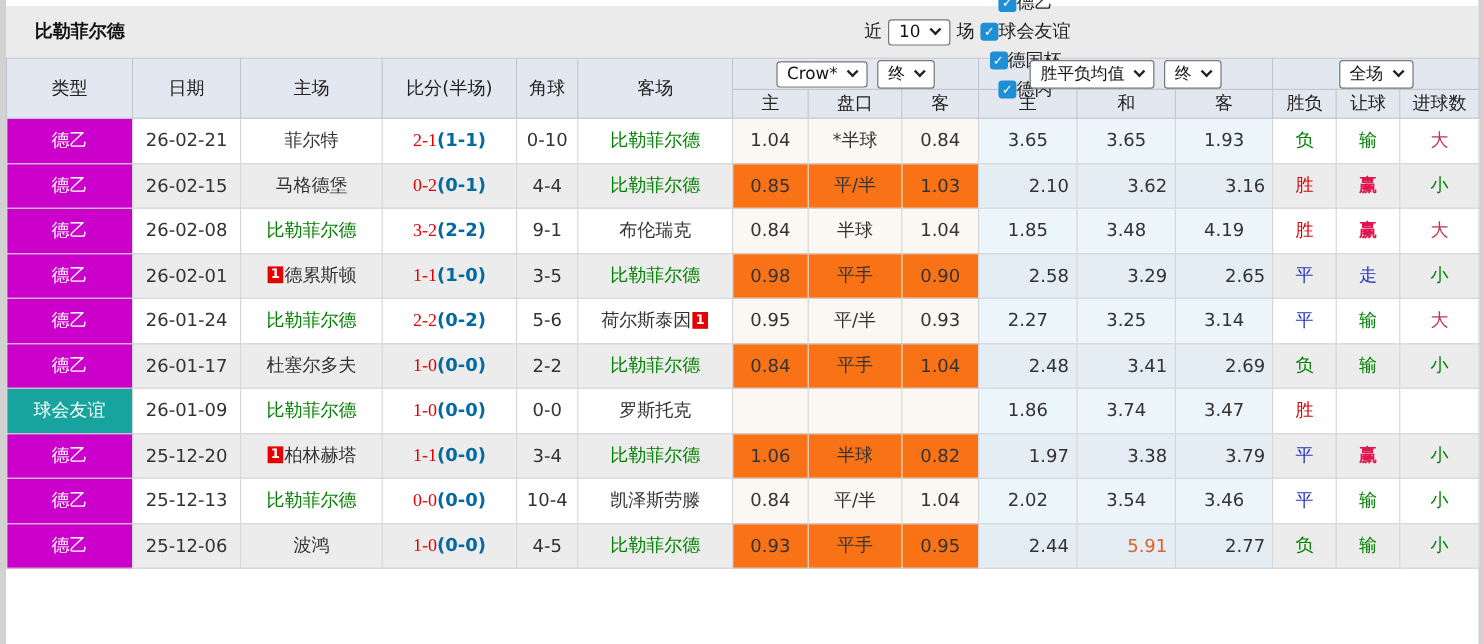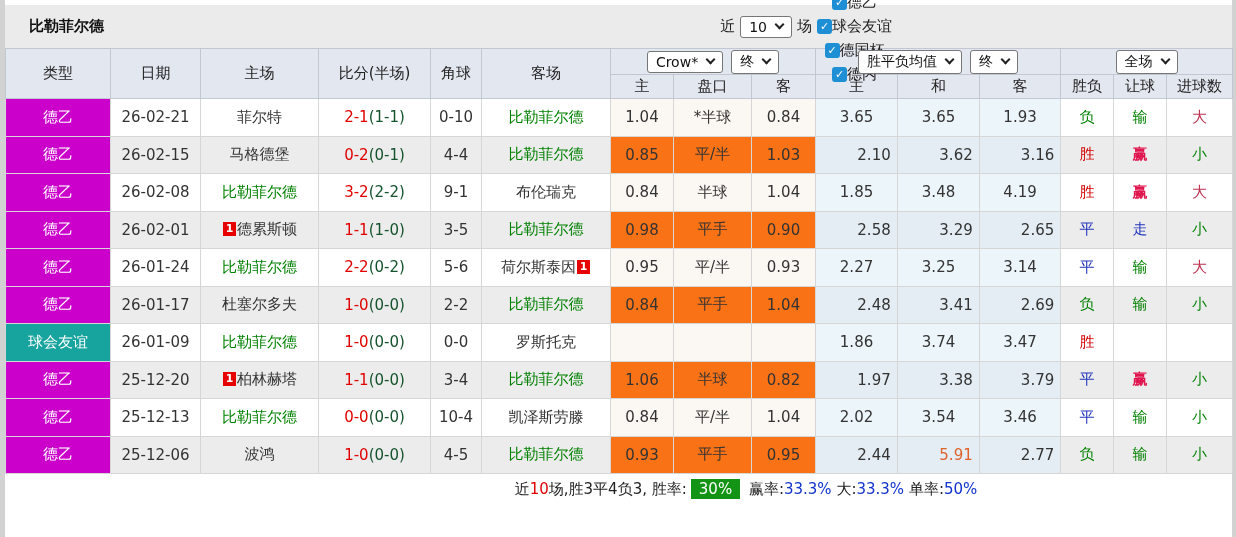--- a/index.html
+++ b/index.html
@@ -33,22 +33,22 @@
   tr.sub-row th { height:24px; }
   .grp { display:flex; align-items:center; justify-content:center; gap:8px; }
   tbody td { border:1px solid #d6d6d6; text-align:center; height:37.5px; font-size:15px; color:#333; vertical-align:middle; }
   tr.odd td { background:#fff; }
   tr.even td { background:#ececec; }
   tr.odd td.c-odd { background:#fbf8f3; }
   tr.even td.c-odd { background:#f97316; }
   tr.odd td.c-mean { background:#ecf5fa; }
   tr.even td.c-mean { background:#e3edf3;padding-left:35px; }
   td.c-type { color:#fff; }
-  .s-main { color:#e00000; }
-  .s-half { color:#14532d; }
+  .s-main { color:#e00000;font-family:Liberation Serif, serif; }
+  .s-half { color:#0369a1;font-weight:bold; }
   .green { color:#008000; }
   .red { color:#d40000; }
   .blue { color:#2233bb; }
   .crimson { color:#e0164e; font-weight:bold; }
   .rose { color:#bf3350; }
   .orange { color:#e0622b; }
   .badge1 { display:inline-block; background:#e60000; color:#fff; font-size:11px; font-weight:bold; line-height:14px; width:13px; height:14px; text-align:center; vertical-align:2px; margin:0 1px; }
 
   
   .footer { height:30px; display:flex; align-items:center; justify-content:center; padding-left:255px; font-size:15px; color:#222; background:#fff; }
@@ -334,17 +334,14 @@
     <td class="c-mean">2.44</td>
     <td class="c-mean orange">5.91</td>
     <td class="c-mean">2.77</td>
     <td class="c-res green">负</td>
     <td class="c-res green">输</td>
     <td class="c-res green">小</td>
   </tr>
       </tbody>
   </table>
 
-  <div class="footer">
-    <span><span>近</span><span class="f-red">10</span><span>场,胜3平4负3, 胜率:</span><span class="f-badge">30%</span><span> 赢率:</span><span class="f-blue">33.3%</span><span> 大:</span><span class="f-blue">33.3%</span><span> 单率:</span><span class="f-blue">50%</span></span>
-  </div>
 
 </div>
 
 </body></html>

